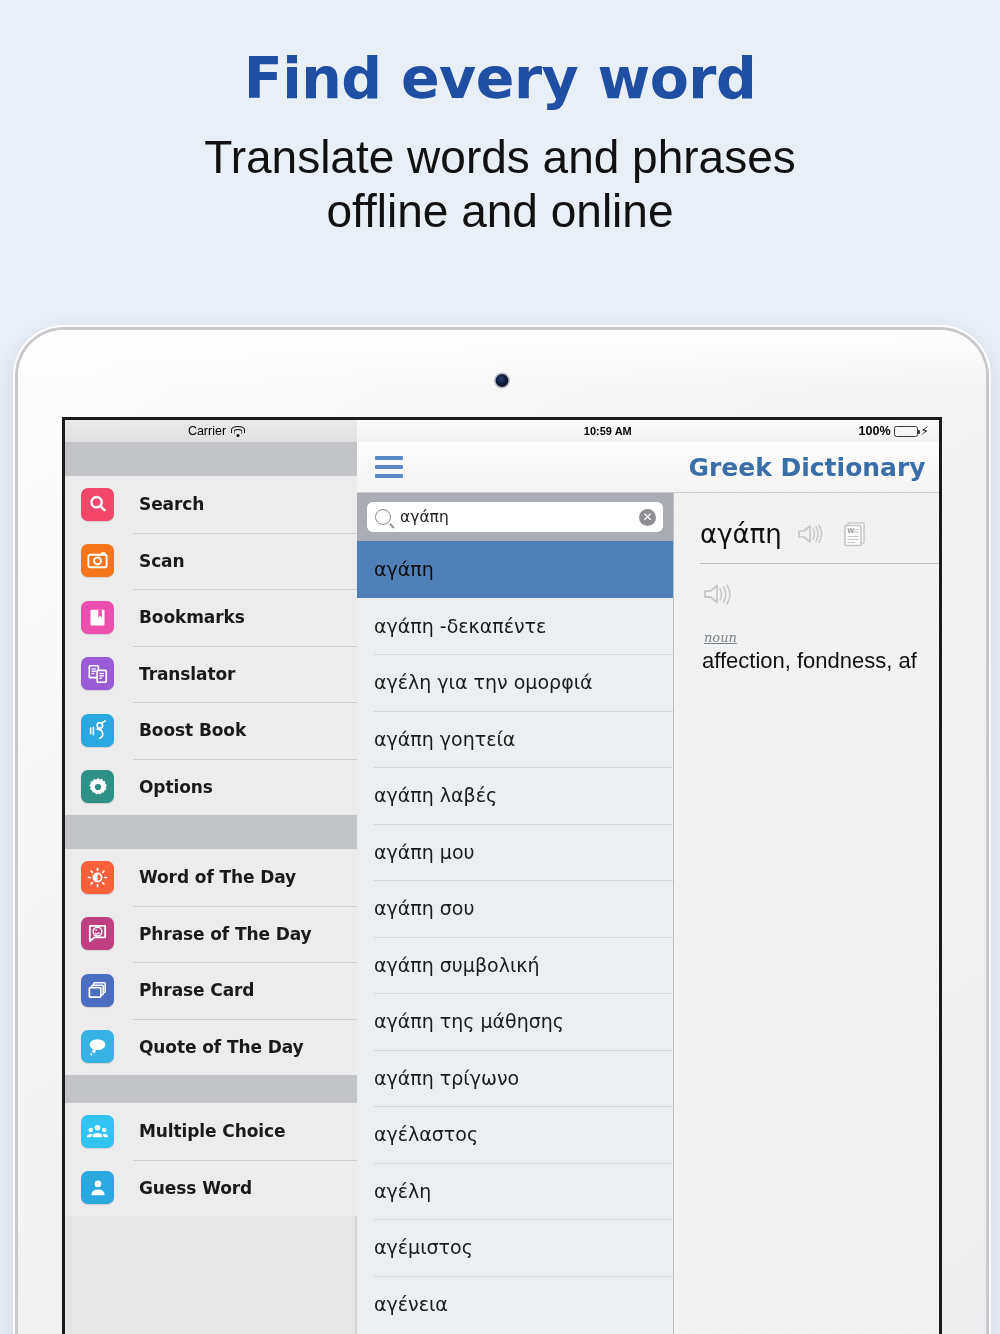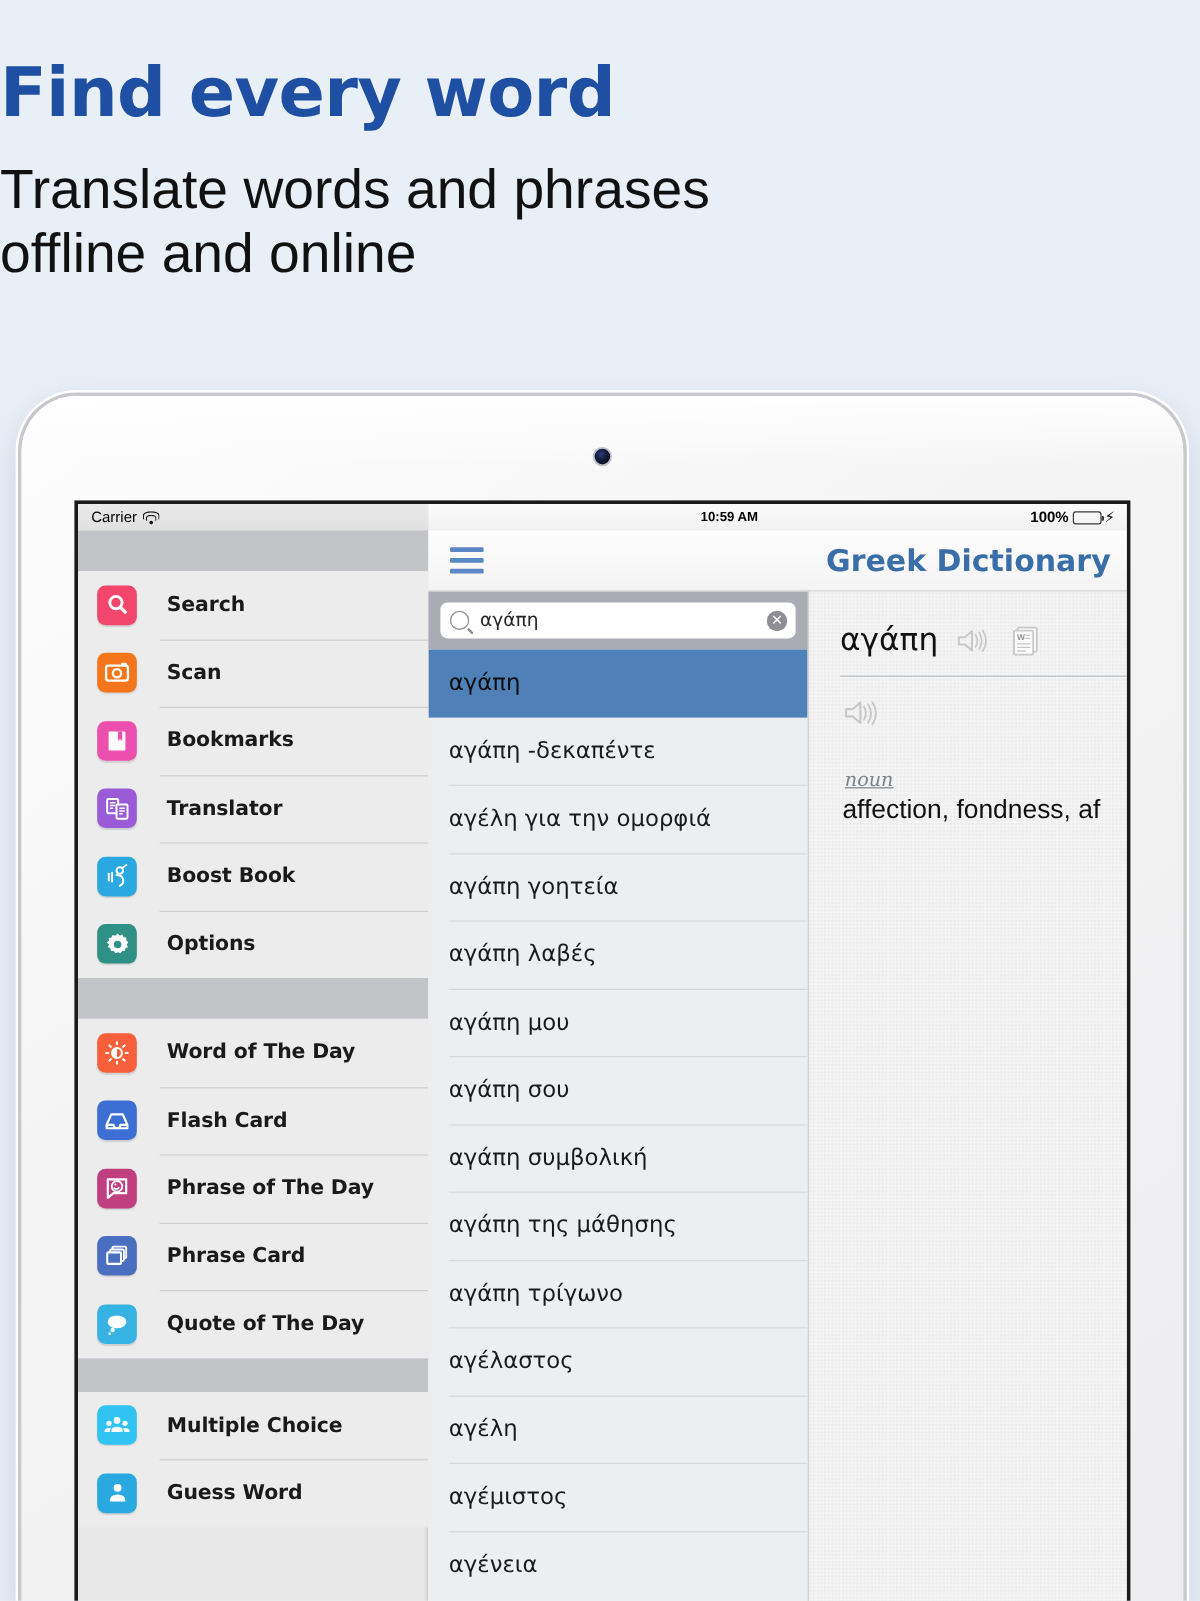--- a/index.html
+++ b/index.html
@@ -3,21 +3,21 @@
 <meta charset="utf-8">
 <style>
   html,body{margin:0;padding:0;}
   body{
     width:1000px;height:1334px;overflow:hidden;position:relative;
     background:#e9eff7;
     font-family:"Liberation Sans","DejaVu Sans",sans-serif;
   }
 
   
-  .headline-wrap{position:absolute;top:0;left:0;width:1000px;text-align:left;}
+  .headline-wrap{position:absolute;top:0;left:0;width:1000px;text-align:center;}
   .headline{
     margin:0;padding-top:48px;
     font-size:57px;line-height:1.08;font-weight:bold;
     color:#1f4fa3;letter-spacing:-0.5px;
     font-family:"DejaVu Sans","Liberation Sans",sans-serif;
   }
   .subhead{
     margin:0;padding-top:20px;
     font-size:46px;line-height:1.18;font-weight:normal;color:#111;
     font-family:"Liberation Sans","DejaVu Sans",sans-serif;
@@ -55,21 +55,21 @@
 
   
   .statusbar{
     position:absolute;left:0;top:0;width:874px;height:22px;
     display:flex;align-items:center;
     background:linear-gradient(180deg,#fbfbfb,#f1f1f1);
     font-size:12.5px;color:#000;
   }
   .sb-left{width:292px;height:100%;display:flex;align-items:center;gap:5px;
     padding-left:11px;box-sizing:border-box;
-    background:linear-gradient(180deg,#eaeaea,#e0e0e0);}
+    background:linear-gradient(180deg,#eaeaea,#e0e0e0);justify-content:center;}
   .sb-mid{flex:1;text-align:center;font-weight:bold;font-size:11px;}
   .sb-right{display:flex;align-items:center;gap:3px;padding-right:10px;font-weight:bold;font-size:12.5px;justify-content:space-between;}
   .wifi-ico{display:inline-block;width:14px;height:11px;position:relative;}
   .wifi-ico i{position:absolute;left:50%;transform:translateX(-50%);
     border:1.6px solid #111;border-bottom:none;border-radius:50% 50% 0 0;}
   .wifi-ico i:nth-child(1){width:12px;height:6px;top:0;}
   .wifi-ico i:nth-child(2){width:7px;height:4px;top:3.5px;}
   .wifi-dot{position:absolute;left:50%;transform:translateX(-50%);bottom:0;
     width:3px;height:3px;border-radius:50%;background:#111;}
   .batt{width:24px;height:11px;border:1.4px solid #3a3a3a;border-radius:2.5px;position:relative;box-sizing:border-box;padding:1px;}
@@ -137,21 +137,21 @@
       radial-gradient(rgba(255,255,255,.55) 0.6px, transparent 0.7px);
     background-size:3px 3px, 4px 4px;
     background-position:0 0, 1px 2px;}
   .detail-head{display:flex;align-items:center;gap:14px;padding:26px 0 0 26px;}
   .detail-word{font-size:26px;color:#111;
     font-family:"DejaVu Sans","Liberation Sans",sans-serif;}
   .speaker{width:30px;height:26px;flex:0 0 auto;}
   .docico{width:30px;height:30px;flex:0 0 auto;}
   .detail-rule{margin:14px 0 0 26px;height:1px;background:#b9bec2;}
   .speaker-big{margin:16px 0 0 28px;width:33px;height:28px;}
-  .pos{margin:32px 0 0 30px;font-size:16px;font-style:italic;color:#7b838a;
+  .pos{margin:22px 0 0 30px;font-size:13px;font-style:italic;color:#7b838a;
     text-decoration:underline;font-family:"DejaVu Serif","Liberation Serif",serif;}
   .defn{margin:3px 0 0 28px;font-size:22px;color:#111;white-space:nowrap;
     font-family:"Liberation Sans","DejaVu Sans",sans-serif;}
 </style>
 </head>
 <body>
 
 <div class="headline-wrap">
   <h1 class="headline">Find every word</h1>
   <p class="subhead">
@@ -268,29 +268,20 @@
                     <line x1="2.6" y1="12" x2="4.4" y2="12"></line>
                     <line x1="19.6" y1="12" x2="21.4" y2="12"></line>
                     <line x1="5.4" y1="5.4" x2="6.6" y2="6.6"></line>
                     <line x1="17.4" y1="17.4" x2="18.6" y2="18.6"></line>
                     <line x1="5.4" y1="18.6" x2="6.6" y2="17.4"></line>
                     <line x1="17.4" y1="6.6" x2="18.6" y2="5.4"></line>
                   </g>
                 </svg>
             </span>
             <span class="side-label">Word of The Day</span>
-          </div>
-          <div class="side-row">
-            <span class="side-ico" style="background:#3c6fd4">
-              <svg width="23" height="23" viewBox="0 0 24 24">
-                  <path d="M3 16 l4-9 h10 l4 9 v3 H3 z" fill="none" stroke="#fff" stroke-width="1.9" stroke-linejoin="round"></path>
-                  <path d="M3 16 h6 a3 3 0 0 0 6 0 h6" fill="none" stroke="#fff" stroke-width="1.9" stroke-linejoin="round"></path>
-                </svg>
-            </span>
-            <span class="side-label">Flash Card</span>
           </div>
           <div class="side-row">
             <span class="side-ico" style="background:#bf3f80">
               <svg width="23" height="23" viewBox="0 0 24 24">
                   <path d="M4 4 h16 v12 H9 l-5 4 z" fill="none" stroke="#fff" stroke-width="1.9" stroke-linejoin="round"></path>
                   <circle cx="12" cy="10" r="4.6" fill="none" stroke="#fff" stroke-width="1.6"></circle>
                   <circle cx="10.6" cy="8.4" r="0.9" fill="#fff"></circle>
                   <path d="M9.6 11.6 q2 1.8 4 -0.4" fill="none" stroke="#fff" stroke-width="1.4" stroke-linecap="round"></path>
                 </svg>
             </span>

